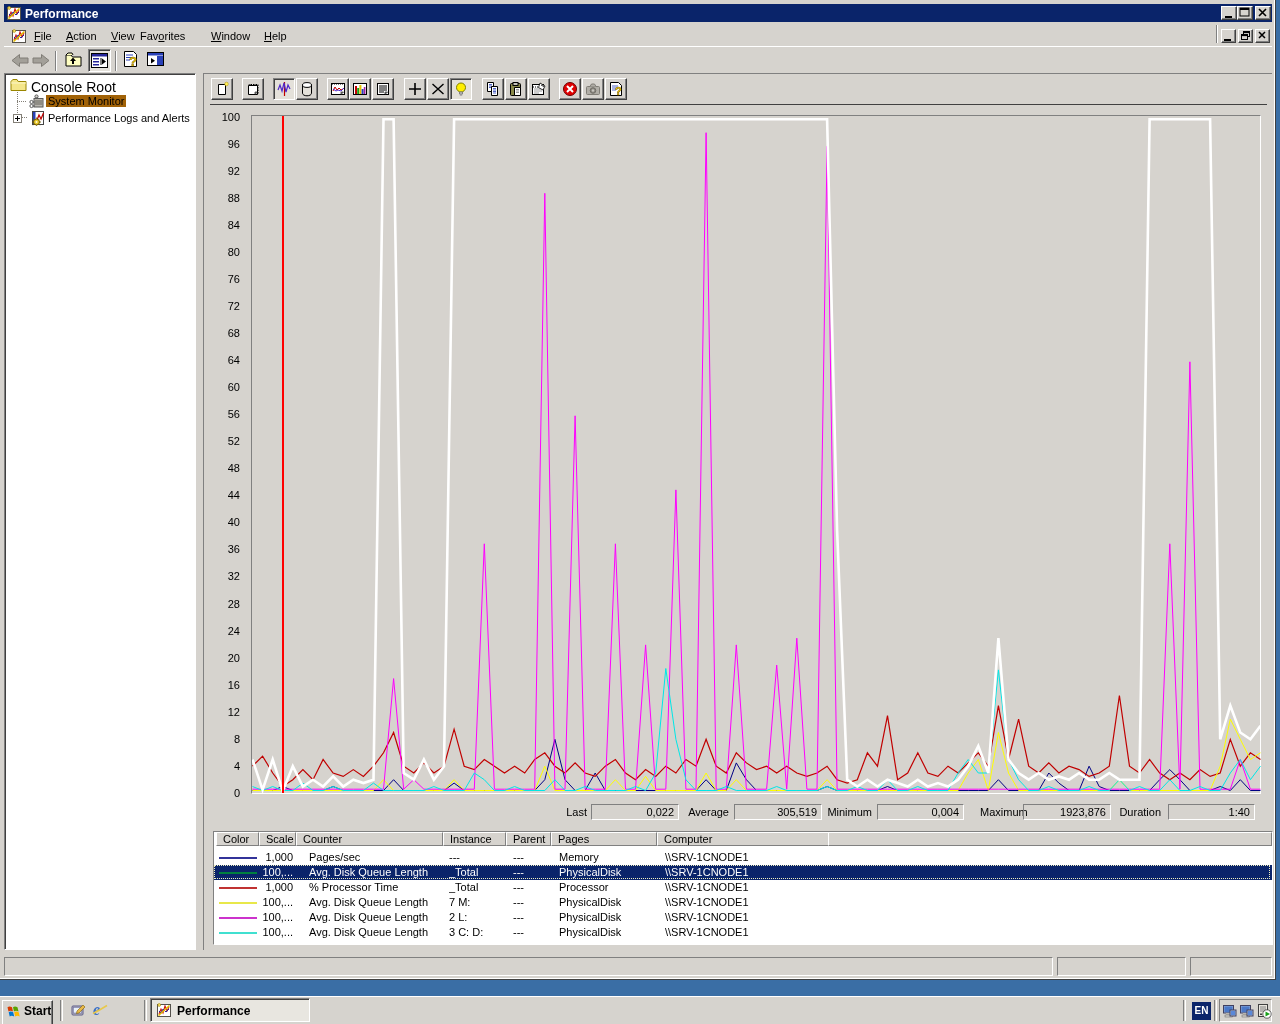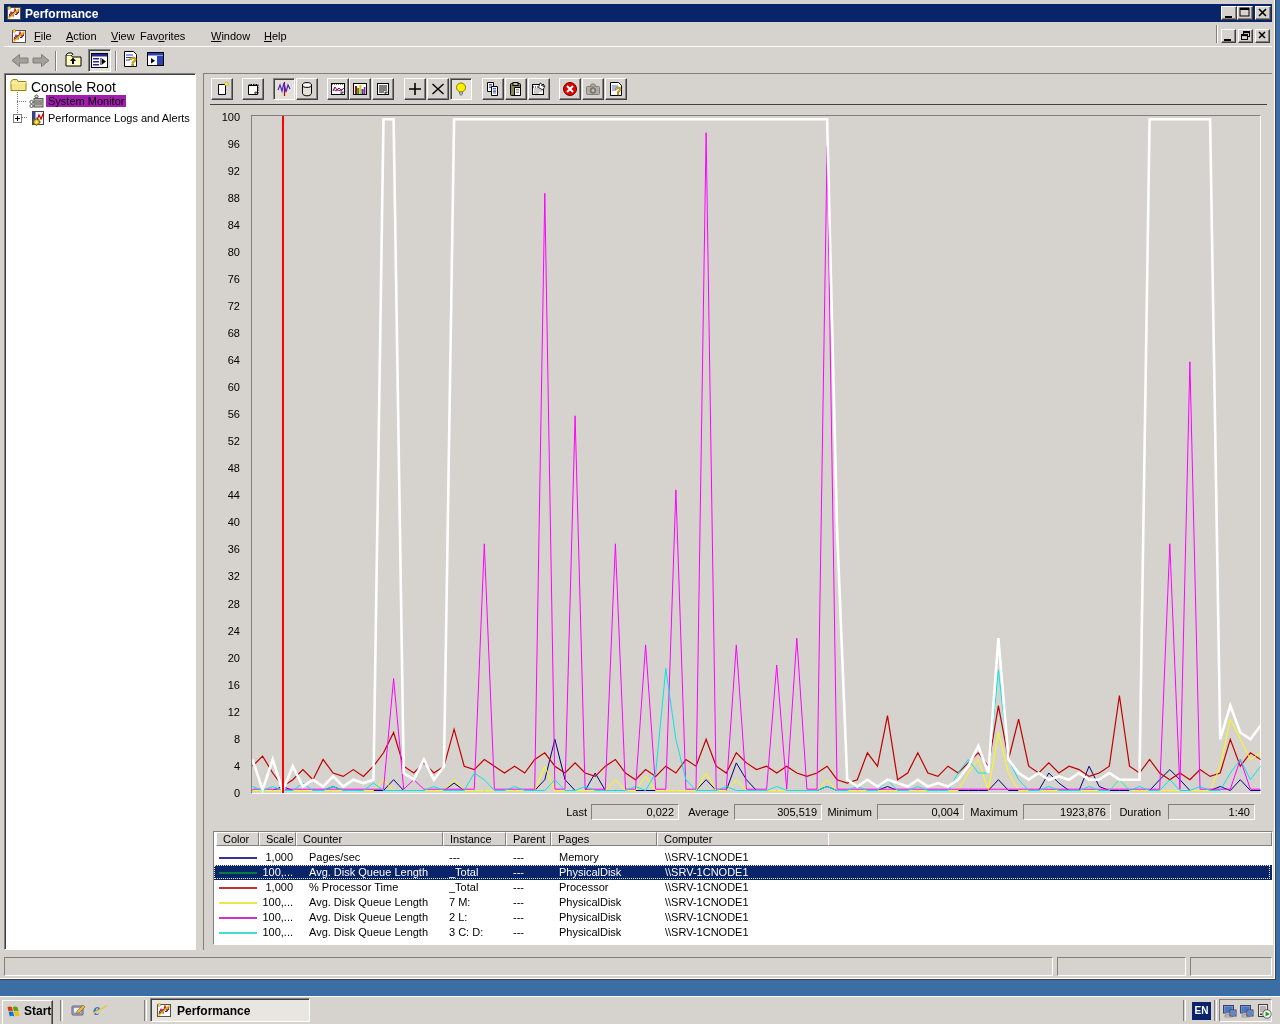--- a/index.html
+++ b/index.html
@@ -154,21 +154,21 @@
  <div class="abs" style="left:26px;top:5px;font-size:14px">Console Root</div>
  <div class="abs" style="left:24px;top:20px"><svg width="16" height="15">
         <rect x="5" y="4.5" width="9" height="8.5" fill="#b8b5ae" stroke="#5a5a5a"></rect>
         <rect x="6" y="6" width="7" height="5" fill="#8f8d86"></rect>
         <circle cx="7.5" cy="2.5" r="1.6" fill="#d6d3ce" stroke="#5a5a5a"></circle>
         <path d="M8 4.5L8 3" stroke="#5a5a5a"></path>
         <circle cx="2.5" cy="8" r="1.6" fill="none" stroke="#5a5a5a"></circle>
         <circle cx="2.5" cy="12" r="1.6" fill="none" stroke="#5a5a5a"></circle>
         <path d="M4 8h1.5M4 12h1.5" stroke="#5a5a5a"></path>
       </svg></div>
- <div class="abs" style="left:41px;top:21px;background:#a21caf;padding:0 2px;font-size:11px">System Monitor</div>
+ <div class="abs" style="left:41px;top:21px;background:#a16207;padding:0 2px;font-size:11px">System Monitor</div>
  <div class="abs" style="left:8px;top:39px"><svg width="9" height="9">
         <rect x="0.5" y="0.5" width="8" height="8" fill="#fff" stroke="#848078"></rect>
         <path d="M2 4.5h5M4.5 2v5" stroke="#000"></path>
       </svg></div>
  <div class="abs" style="left:24px;top:36px"><svg width="17" height="16">
         <rect x="3.5" y="1.5" width="11" height="13" fill="#fff" stroke="#444"></rect>
         <rect x="4" y="2" width="2.5" height="12" fill="#2a41b8"></rect>
         <path d="M8 10l2-5 2 4 2.5-6" stroke="#c00000" fill="none" stroke-width="1.3"></path>
         <circle cx="7.5" cy="12" r="3" fill="#e8c828" stroke="#705800"></circle>
         <circle cx="7.5" cy="12" r="1" fill="#fff8d0"></circle>
@@ -333,21 +333,21 @@
   <polyline fill="none" stroke="#ffffff" stroke-width="2.6" points="0.5,643.5 10.6,673.8 20.7,643.5 30.7,675.2 40.8,650.2 50.9,670.5 61.0,663.7 71.1,670.5 81.1,660.4 91.2,670.5 101.3,663.7 111.4,667.1 121.5,663.7 131.5,3.2 141.6,3.2 151.7,657.0 161.8,663.7 171.9,643.5 181.9,663.7 192.0,650.2 202.1,3.2 212.2,3.2 222.3,3.2 232.3,3.2 242.4,3.2 252.5,3.2 262.6,3.2 272.7,3.2 282.7,3.2 292.8,3.2 302.9,3.2 313.0,3.2 323.1,3.2 333.1,3.2 343.2,3.2 353.3,3.2 363.4,3.2 373.5,3.2 383.5,3.2 393.6,3.2 403.7,3.2 413.8,3.2 423.9,3.2 433.9,3.2 444.0,3.2 454.1,3.2 464.2,3.2 474.3,3.2 484.3,3.2 494.4,3.2 504.5,3.2 514.6,3.2 524.7,3.2 534.7,3.2 544.8,3.2 554.9,3.2 565.0,3.2 575.1,3.2 585.1,414.3 595.2,663.7 605.3,670.5 615.4,663.7 625.5,670.5 635.5,663.7 645.6,667.1 655.7,670.5 665.8,663.7 675.9,670.5 685.9,667.1 696.0,670.5 706.1,663.7 716.2,650.2 726.3,630.0 736.3,657.0 746.4,522.2 756.5,643.5 766.6,657.0 776.7,663.7 786.7,657.0 796.8,663.7 806.9,660.4 817.0,663.7 827.1,657.0 837.1,663.7 847.2,663.7 857.3,657.0 867.4,663.7 877.5,663.7 887.5,663.7 897.6,3.2 907.7,3.2 917.8,3.2 927.9,3.2 937.9,3.2 948.0,3.2 958.1,3.2 968.2,623.3 978.3,589.6 988.3,616.5 998.4,623.3 1008.5,609.8"></polyline>
   <line x1="31" y1="0" x2="31" y2="677" stroke="#ff0000" stroke-width="2"></line>
  </svg>
 
  <div class="vlabel" style="left:323px;width:60px;text-align:right">Last</div>
  <div class="vbox" style="left:387px;width:88px">0,022</div>
  <div class="vlabel" style="left:465px;width:60px;text-align:right">Average</div>
  <div class="vbox" style="left:530px;width:88px">305,519</div>
  <div class="vlabel" style="left:608px;width:60px;text-align:right">Minimum</div>
  <div class="vbox" style="left:673px;width:87px">0,004</div>
- <div class="vlabel" style="left:754px;width:60px;text-align:right">Maximum</div>
+ <div class="vlabel" style="left:776px;width:60px;">Maximum</div>
  <div class="vbox" style="left:819px;width:88px">1923,876</div>
  <div class="vlabel" style="left:897px;width:60px;text-align:right">Duration</div>
  <div class="vbox" style="left:964px;width:87px">1:40</div>
 
  <div class="leg">
   <div class="hcell" style="left:2px;width:43px">Color</div>
   <div class="hcell" style="left:45px;width:37px">Scale</div>
   <div class="hcell" style="left:82px;width:147px">Counter</div>
   <div class="hcell" style="left:229px;width:63px">Instance</div>
   <div class="hcell" style="left:292px;width:45px">Parent</div>

